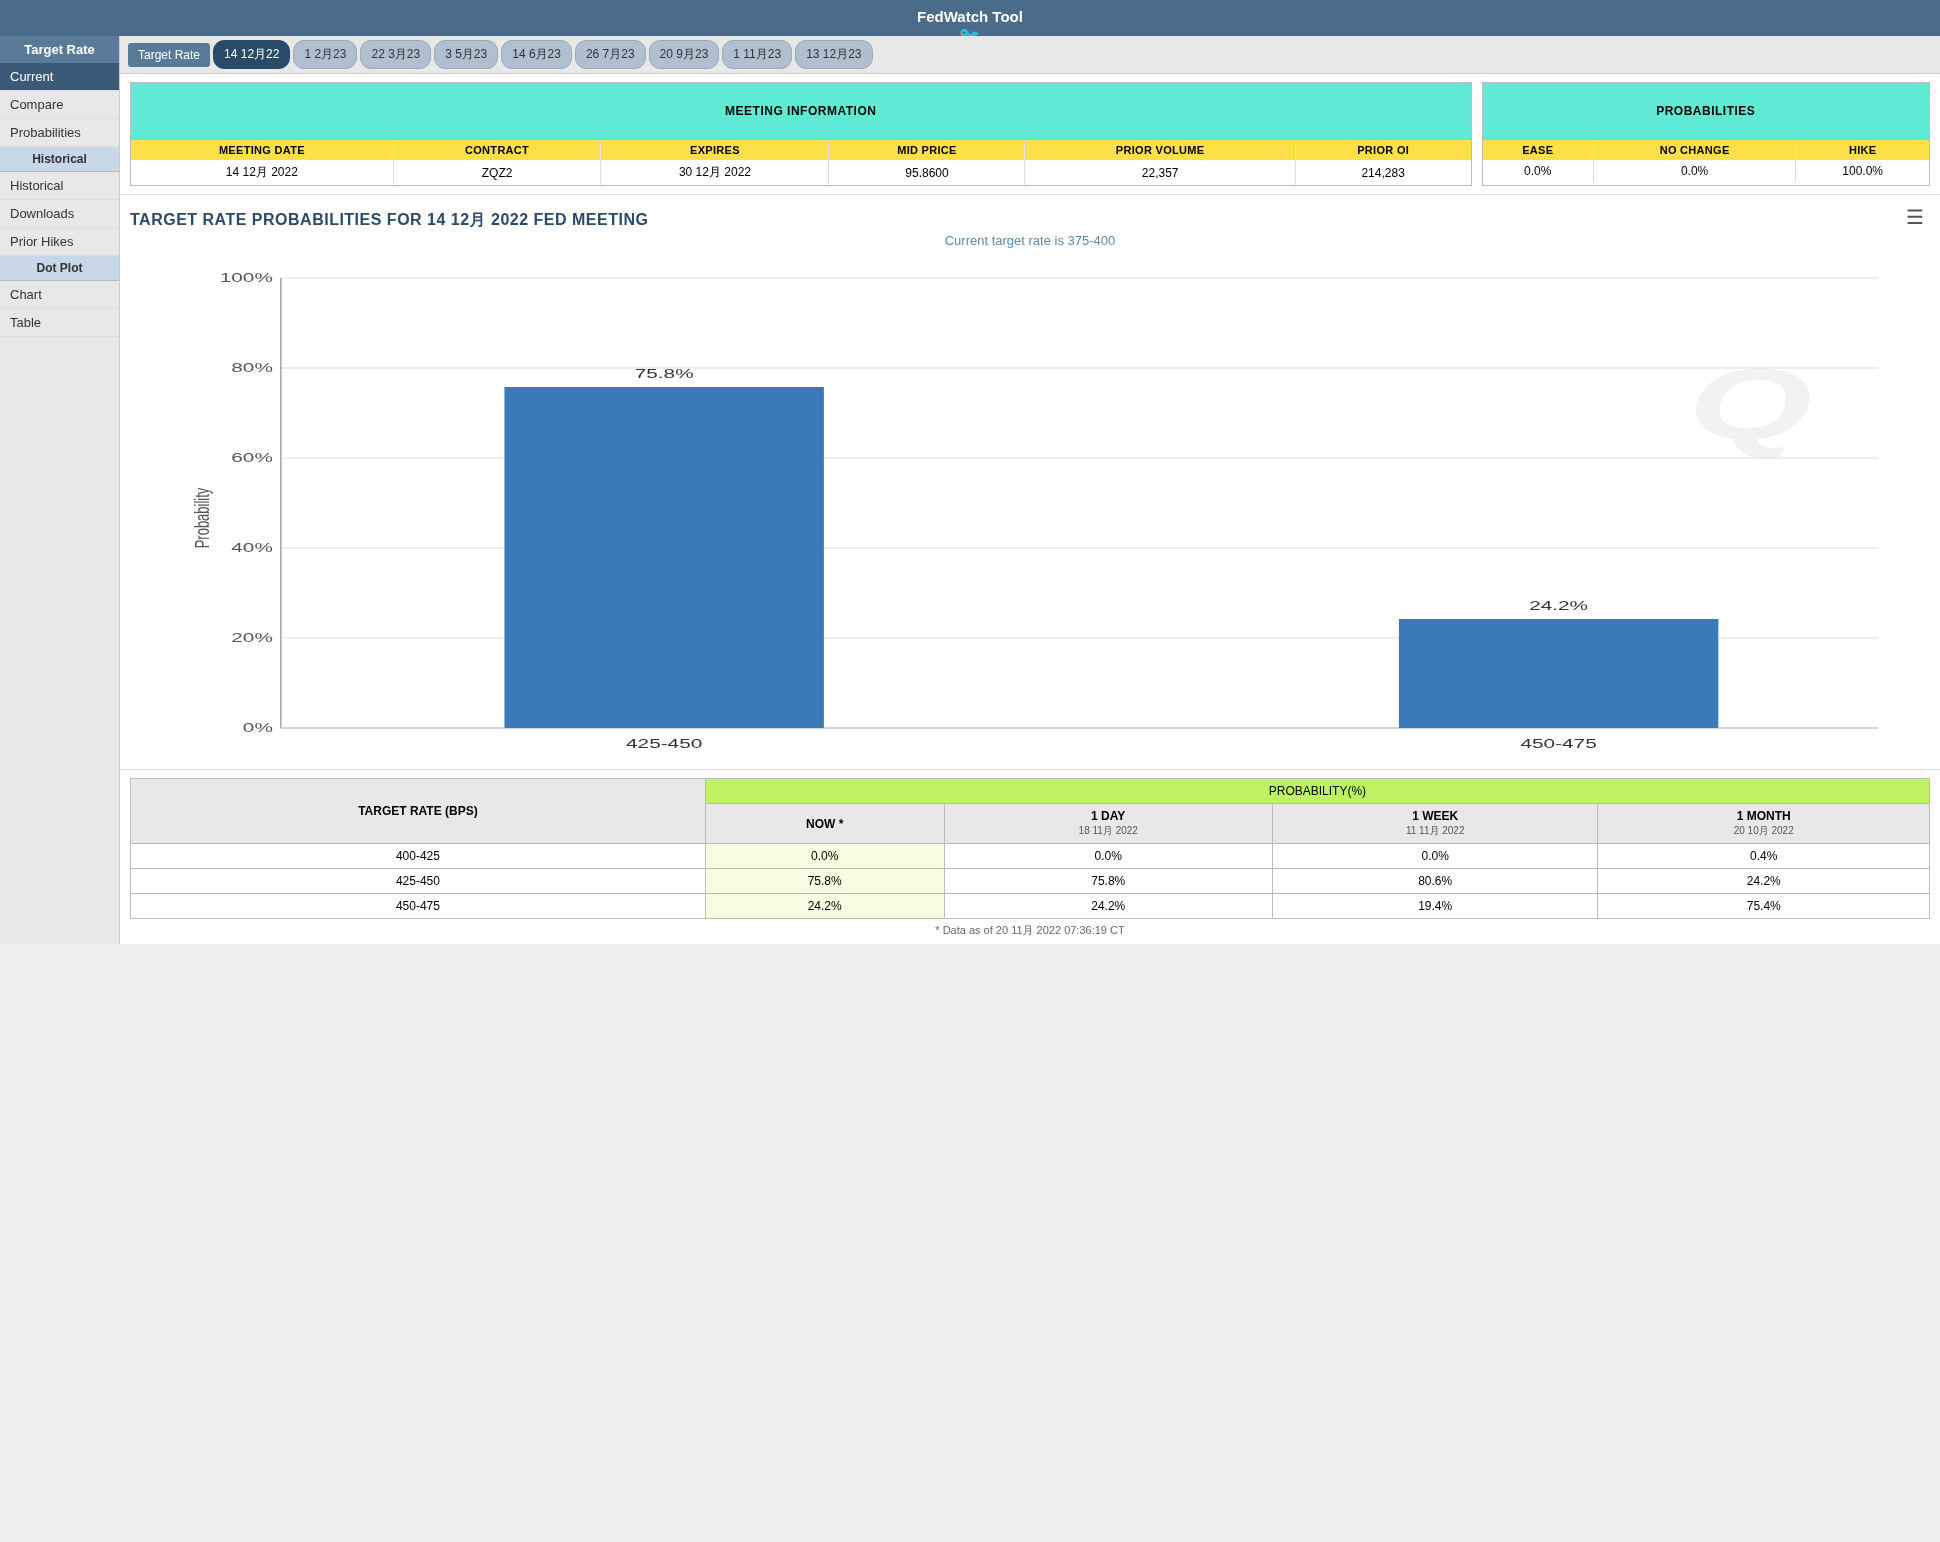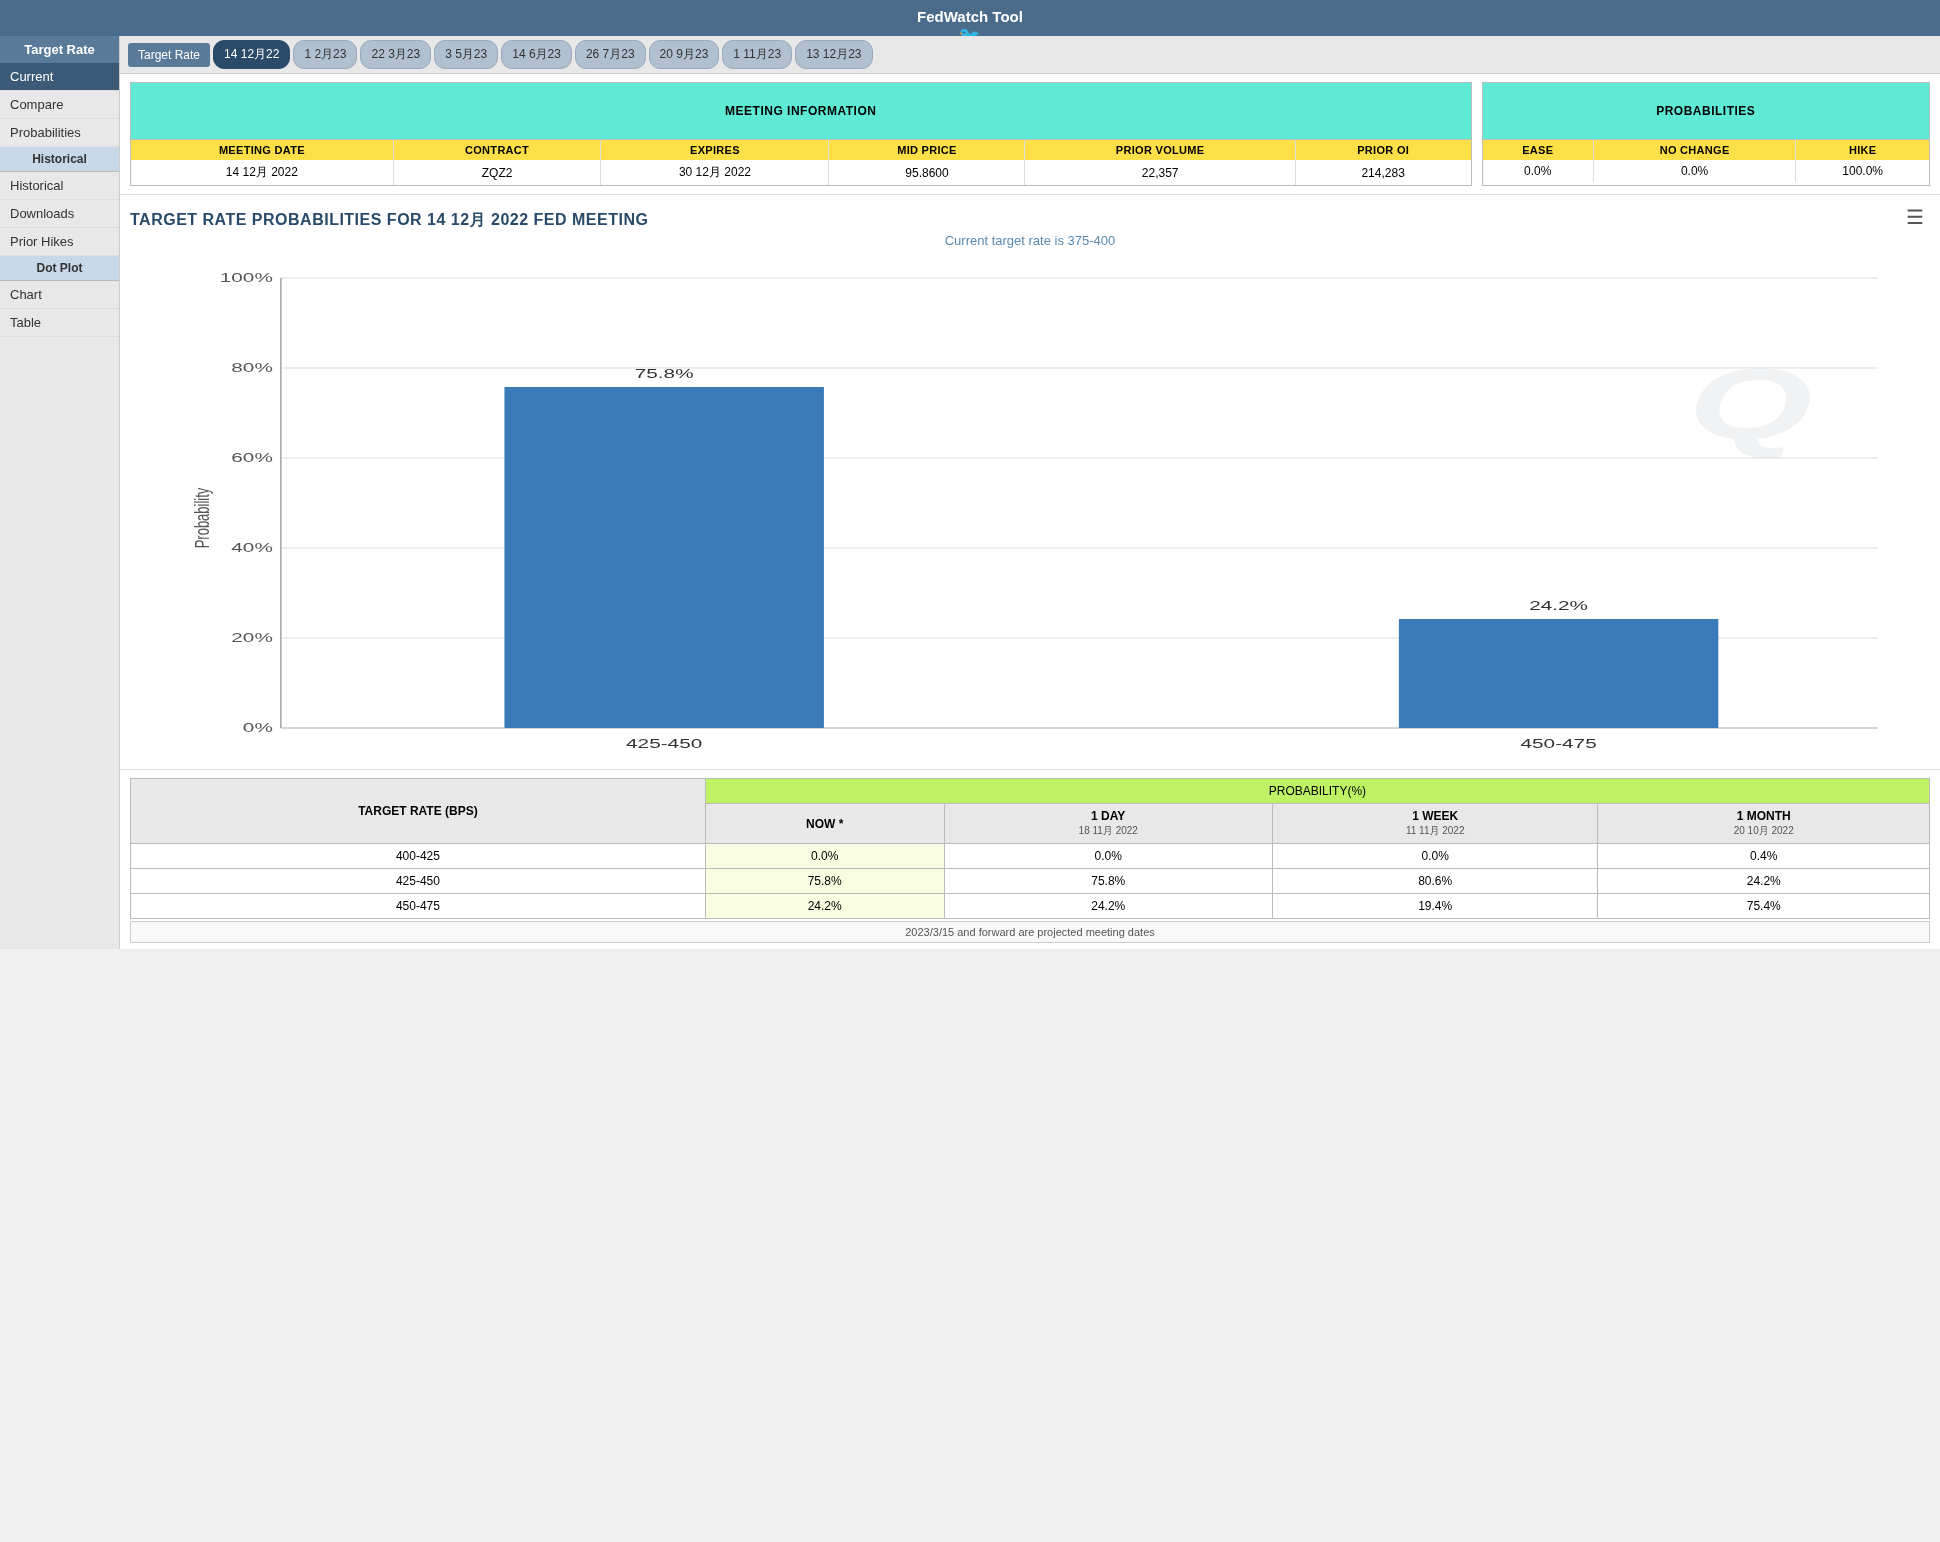--- a/index.html
+++ b/index.html
@@ -385,16 +385,16 @@
             </tr>
             <tr>
               <td class="target-rate-col">450-475</td>
               <td class="highlight-yellow">24.2%</td>
               <td>24.2%</td>
               <td>19.4%</td>
               <td>75.4%</td>
             </tr>
           </tbody>
       </table>
-      <div class="footnote2">2023/3/15 and forward are projected meeting dates</div>
+      <div class="footnote">* Data as of 20 11月 2022 07:36:19 CT</div>
     </div>
   </div>
 </div>
 
 </body></html>

